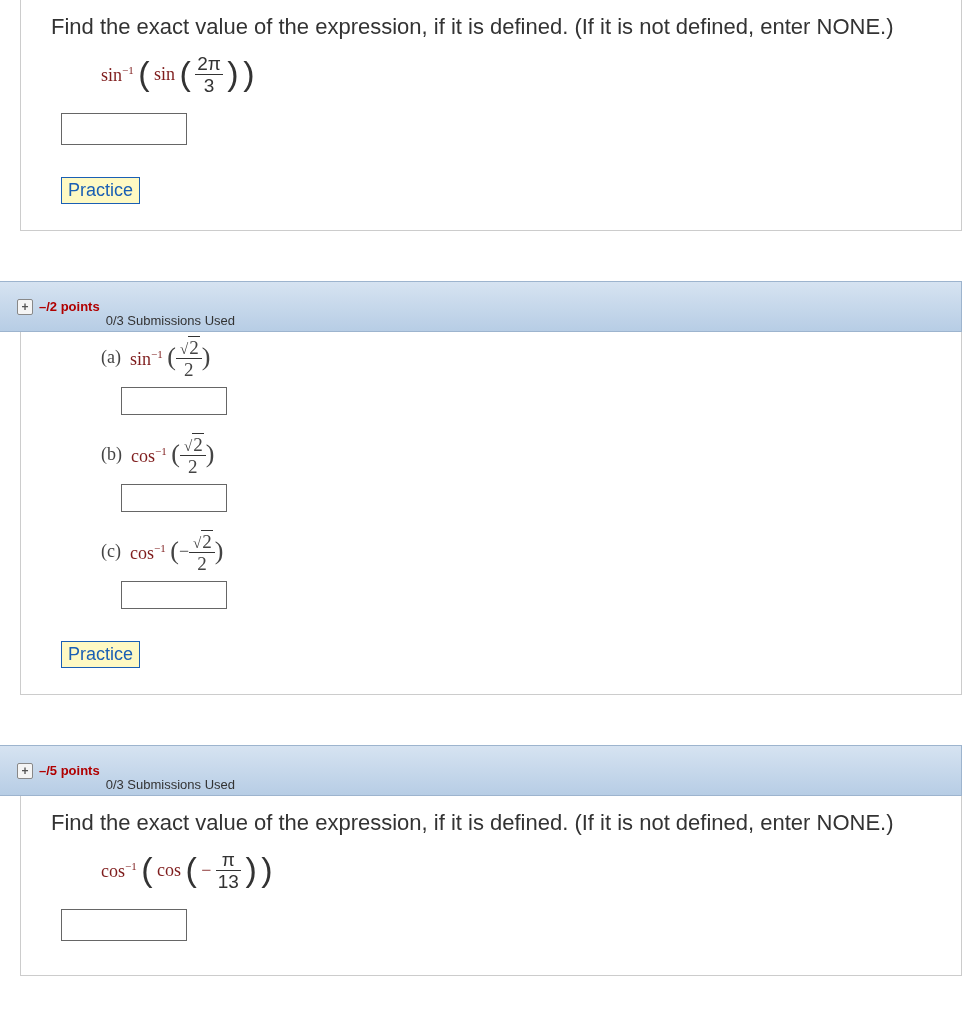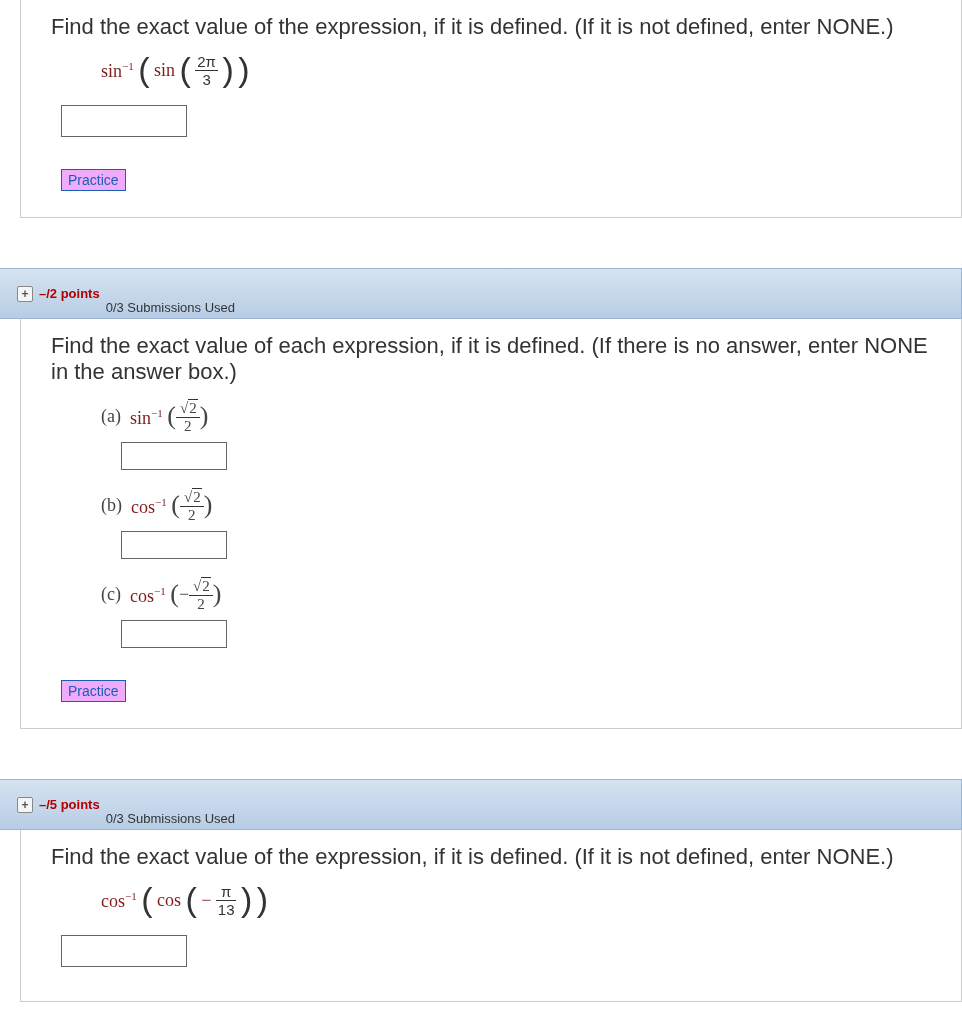--- a/index.html
+++ b/index.html
@@ -77,38 +77,38 @@
   }
   .answer-box.small {
     width: 100px;
     height: 24px;
     margin-left: 100px;
   }
   .practice-btn {
     display: inline-block;
     border: 1px solid #1a5fb4;
     color: #1a5fb4;
-    font-size: 14px;
+    font-size: 18px;
     padding: 2px 6px;
     margin: 18px 16px 6px 40px;
-    background: #f0abfc;
+    background: #fef9c3;
     cursor: pointer;
   }
   .sub-item {
     padding: 6px 0 0 80px;
     font-family: 'Times New Roman', serif;
     font-size: 18px;
     color: #444;
   }
   
   .mfrac {
     display: inline-block;
     text-align: center;
     vertical-align: middle;
-    font-size: 15px;
+    font-size: 19px;
     line-height: 1;
   }
   .mfrac .num {
     display: block;
     border-bottom: 1px solid #333;
     padding: 0 2px 1px 2px;
   }
   .mfrac .den {
     display: block;
     padding: 1px 2px 0 2px;
@@ -175,21 +175,20 @@
 </div>
 
 <div>
   <div class="q-header">
     <span class="q-number">3.</span>
     <span class="expand-icon">+</span>
     <span class="points">–/2 points</span>
     <span class="submissions">0/3 Submissions Used</span>
   </div>
   <div class="question-block">
-    <div class="prompt">Find the exact value of each expression, if it is defined. (If there is no answer, enter NONE in the answer box.)</div>
 
     
     <div class="sub-item">
       <span>(a)</span>&nbsp;
       <span class="fn"><span>sin</span><span class="sup">−1</span></span>
       <span class="paren-sm">(</span><span></span><span class="mfrac">
         <span class="num"><span class="sqrt"><span class="radicand">2</span></span></span>
         <span class="den">2</span>
       </span><span class="paren-sm">)</span>
     </div>

